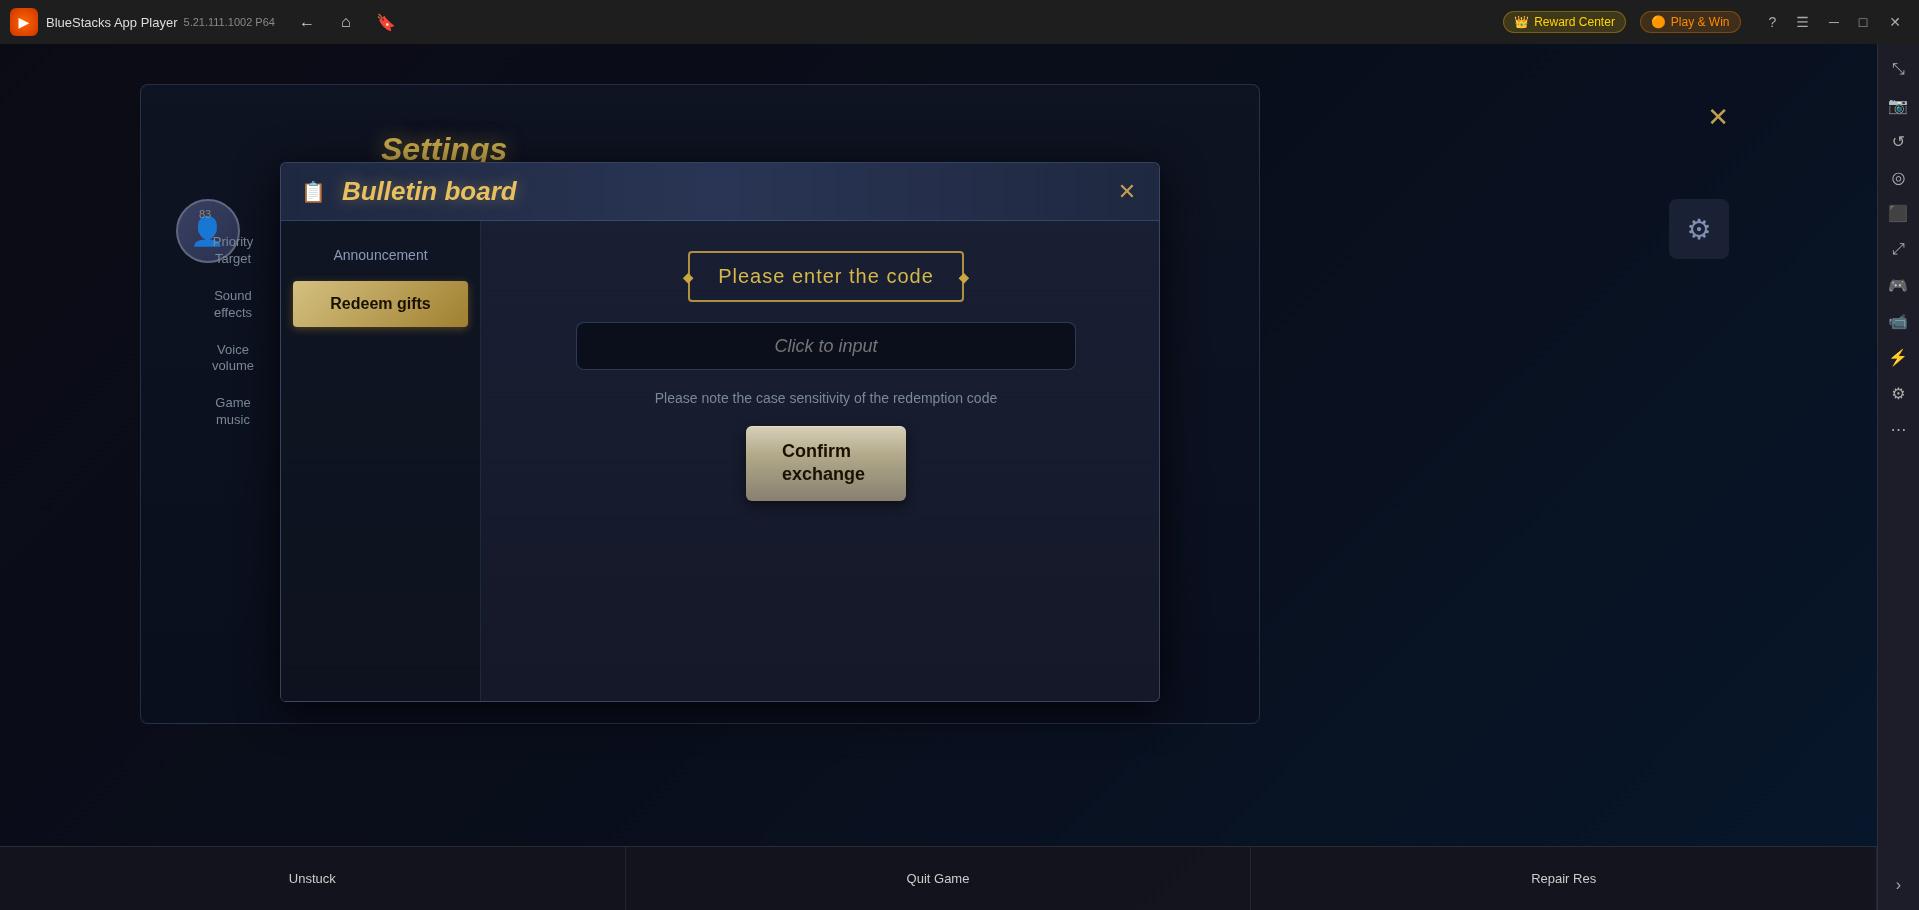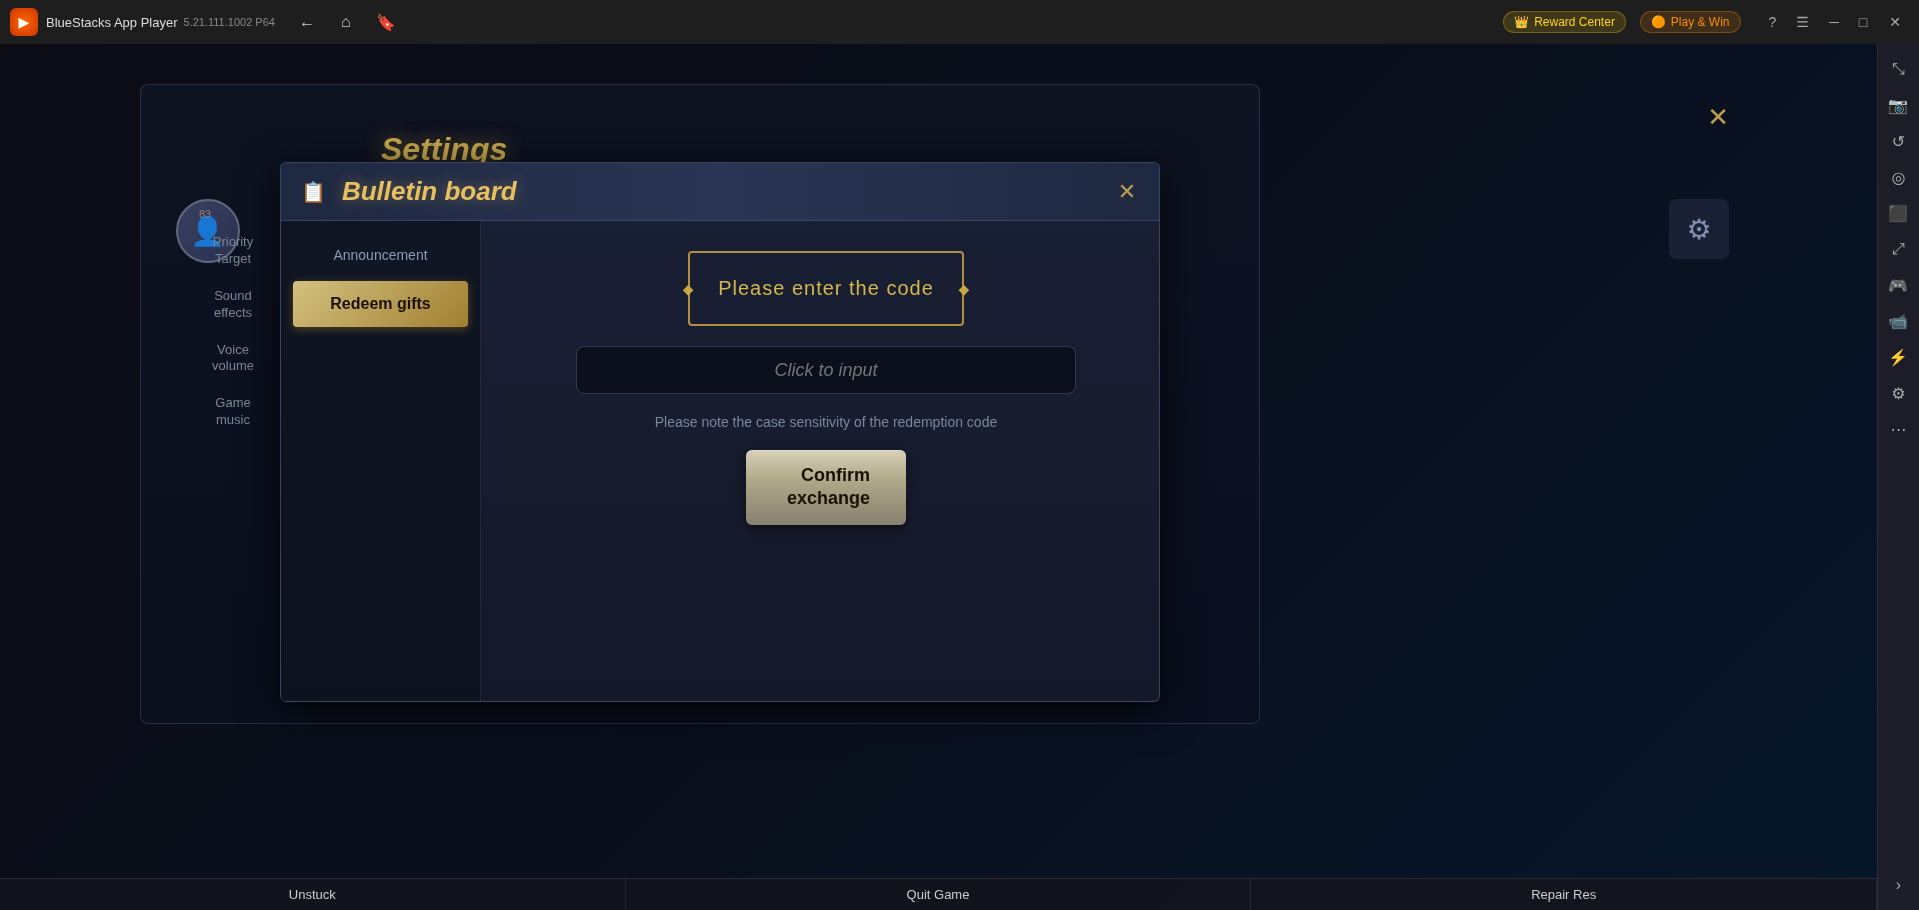--- a/index.html
+++ b/index.html
@@ -147,21 +147,21 @@
       border-radius: 6px;
       cursor: pointer;
       color: #aaa;
       font-size: 16px;
     }
 
     
     .bottom-bar {
       position: absolute;
       bottom: 0; left: 0; right: 42px;
-      height: 32px;
+      height: 64px;
       background: rgba(20,20,30,0.95);
       border-top: 1px solid rgba(255,255,255,0.1);
       display: flex;
       align-items: stretch;
       z-index: 50;
     }
     .bottom-btn {
       flex: 1;
       display: flex;
       align-items: center;
@@ -303,21 +303,21 @@
     .code-title-wrapper {
       position: relative;
       display: flex;
       align-items: center;
       justify-content: center;
     }
     .code-title-bg {
       background: transparent;
       border: 2px solid #b09040;
       border-radius: 4px;
-      padding: 24px 28px;
+      padding: 12px 28px;
       position: relative;
     }
     .code-title-bg::before,
     .code-title-bg::after {
       content: '◆';
       color: #c8a840;
       font-size: 14px;
       position: absolute;
       top: 50%;
       transform: translateY(-50%);
@@ -358,21 +358,21 @@
     
     .confirm-btn {
       background: linear-gradient(180deg, #d8d0b8 0%, #b0a888 40%, #888070 100%);
       border: none;
       border-radius: 6px;
       padding: 14px 36px;
       cursor: pointer;
       font-size: 18px;
       font-weight: bold;
       color: #1a1000;
-      text-align: right;
+      text-align: left;
       box-shadow: 0 4px 12px rgba(0,0,0,0.5), inset 0 1px 0 rgba(255,255,255,0.3);
       min-width: 160px;
       line-height: 1.3;
     }
 
     
     .settings-nav {
       position: absolute;
       left: 193px;
       top: 160px;

